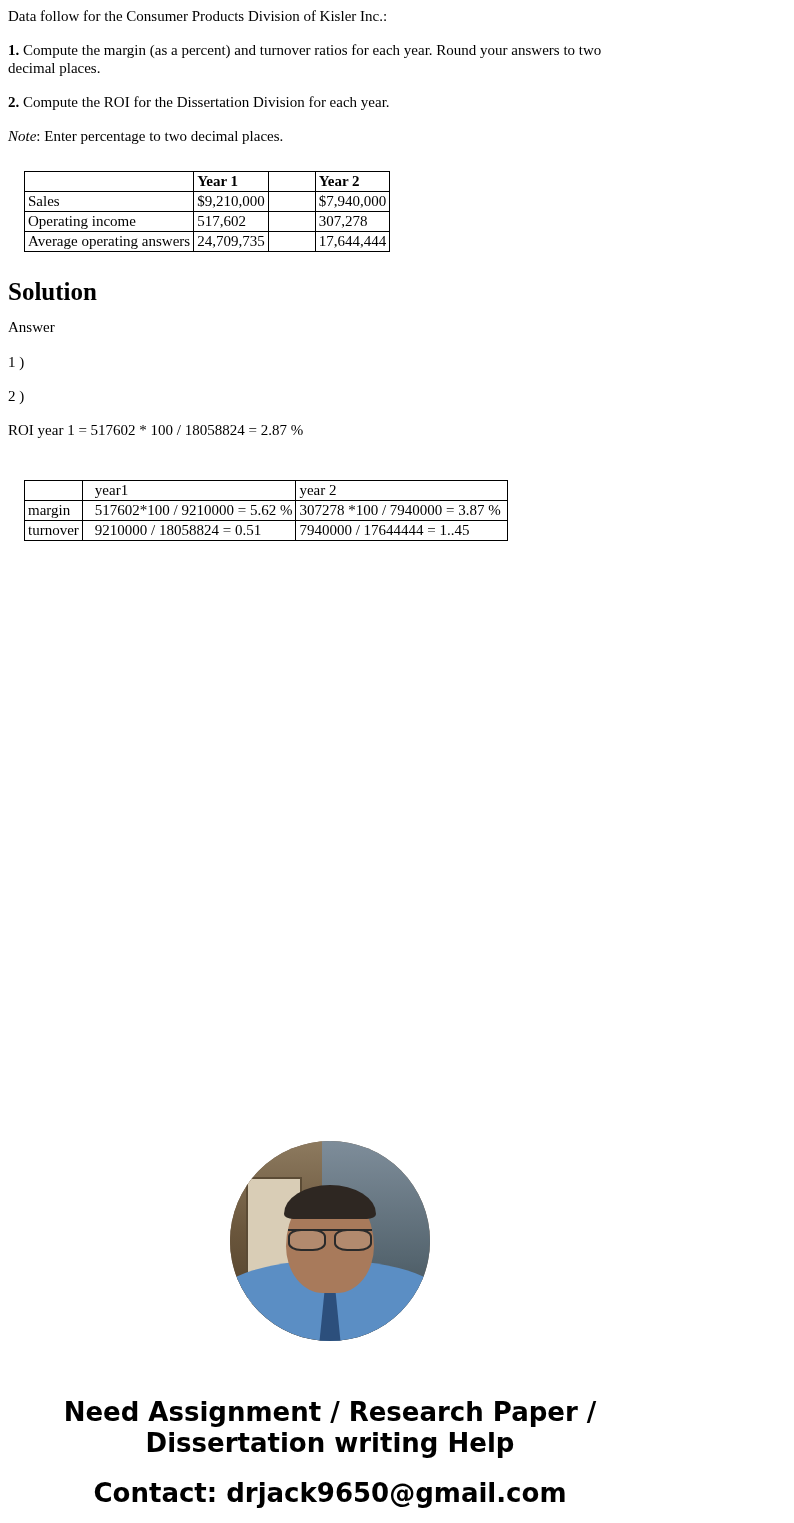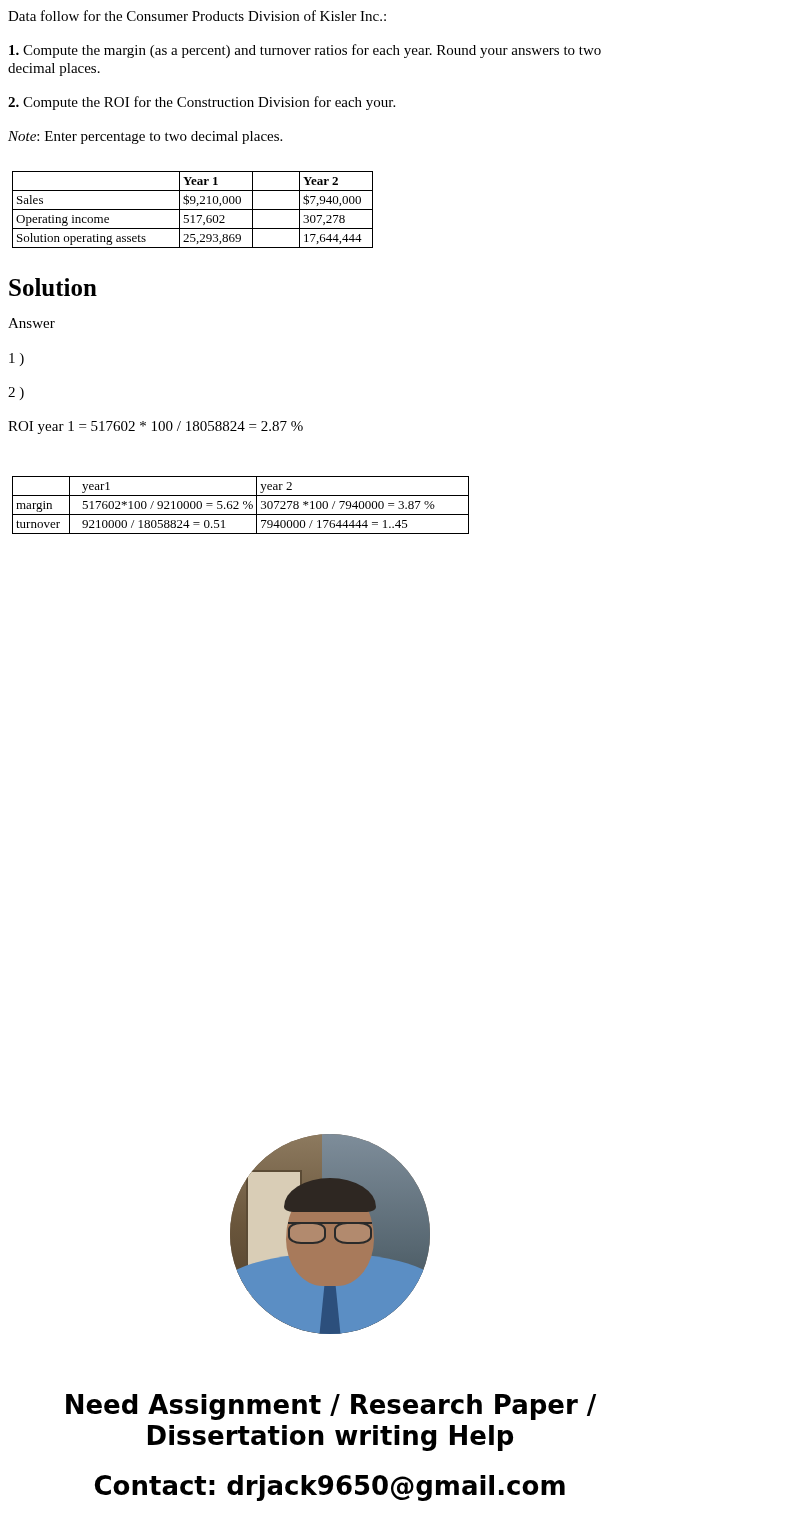--- a/index.html
+++ b/index.html
@@ -26,22 +26,22 @@
   }
   .spacer-sm { height: 17px; }
   .spacer-xs { height: 13px; }
   .bold { font-weight: bold; }
   .italic { font-style: italic; }
 
   
   table.doc-table {
     border-collapse: collapse;
     border: 1px solid #000;
-    margin: 4px;
-    font-size: 13px;
+    margin: 16px;
+    font-size: 15px;
   }
   table.doc-table td, table.doc-table th {
     border: 1px solid #000;
     padding: 1px 3px;
     vertical-align: top;
     text-align: left;
     font-weight: normal;
     white-space: nowrap;
   }
   table.doc-table th {
@@ -178,21 +178,21 @@
 
   <p class="line">
     <span class="bold">1.</span>
     <span>Compute the margin (as a percent) and turnover ratios for each year. Round your answers to two decimal places.</span>
   </p>
 
   <div class="spacer-sm"></div>
 
   <p class="line">
     <span class="bold">2.</span>
-    <span>Compute the ROI for the Construction Division for each your.</span>
+    <span>Compute the ROI for the Dissertation Division for each year.</span>
   </p>
 
   <div class="spacer-sm"></div>
 
   <p class="line">
     <span class="italic">Note</span><span>: Enter percentage to two decimal places.</span>
   </p>
 
   <table class="doc-table" id="data-table">
     <thead>
@@ -210,22 +210,22 @@
         <td class="gap"></td>
         <td class="num">$7,940,000</td>
       </tr>
       <tr>
         <td class="lbl">Operating income</td>
         <td class="num">517,602</td>
         <td class="gap"></td>
         <td class="num">307,278</td>
       </tr>
       <tr>
-        <td class="lbl">Solution operating assets</td>
-        <td class="num">25,293,869</td>
+        <td class="lbl">Average operating answers</td>
+        <td class="num">24,709,735</td>
         <td class="gap"></td>
         <td class="num">17,644,444</td>
       </tr>
     </tbody>
   </table>
 
   <h2 class="section-title">Solution</h2>
 
   <div class="spacer-xs"></div>
 

